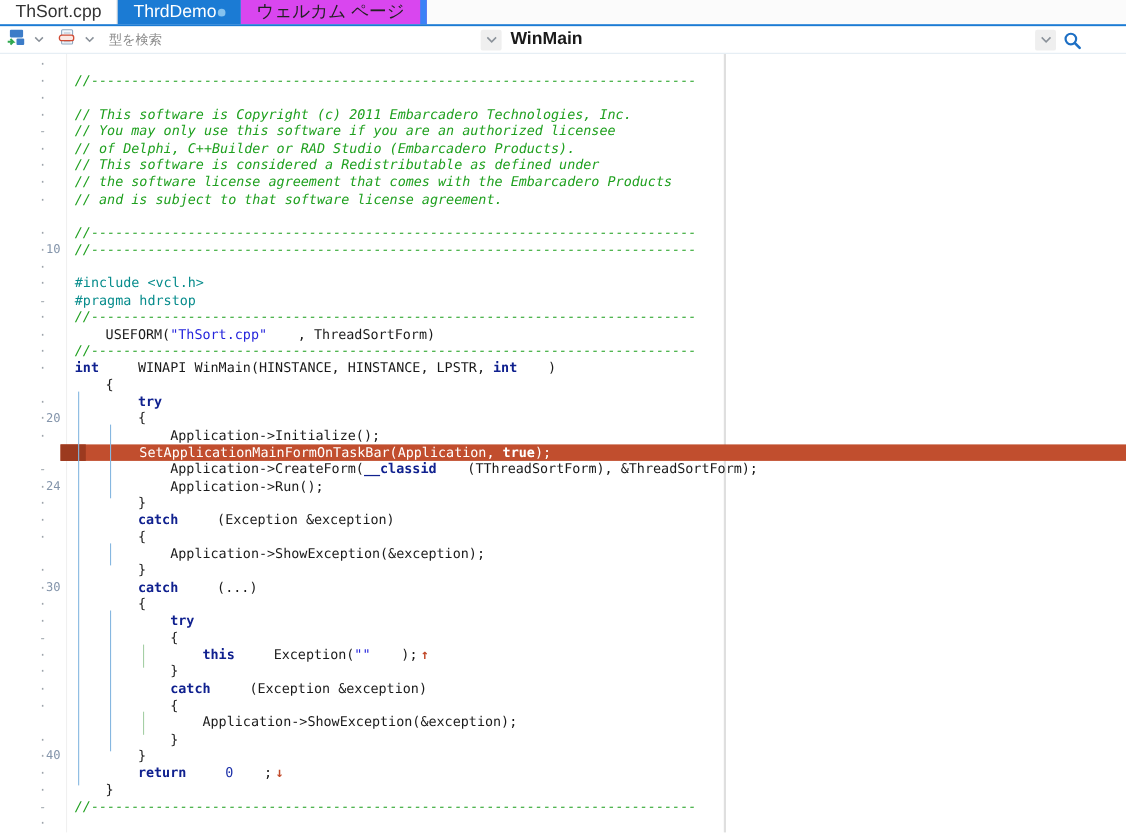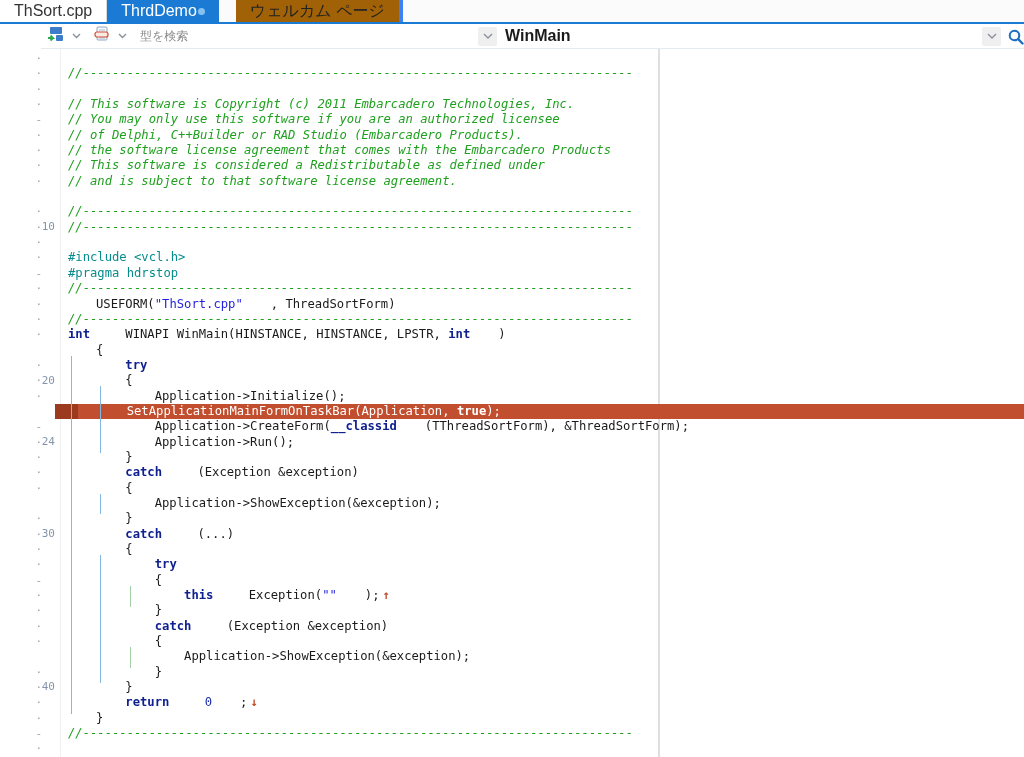--- a/index.html
+++ b/index.html
@@ -6,27 +6,27 @@
   * { margin:0; padding:0; box-sizing:border-box; }
   html,body { width:1024px; height:757px; overflow:hidden; background:#fff;
               font-family:"Liberation Sans", sans-serif; }
   #app { position:relative; width:1024px; height:757px; background:#fff; }
 
   
   .tabbar { position:absolute; top:0; left:0; right:0; height:22px; display:flex; background:#FBFBFB; }
   .tab { height:22px; line-height:22px; padding:0 14px; font-size:16px; color:#333; white-space:nowrap; cursor:default; }
   .tab-inactive { background:#FFFFFF; border-right:1px solid #D8D8D8; }
   .tab-active { background:#1B7BD4; color:#FFFFFF; display:flex; align-items:center; gap:1px; }
-  .tab-welcome { background:#a16207; color:#222; border-right:4px solid #3b82f6;margin-left:17px; }
+  .tab-welcome { background:#d946ef; color:#222; border-right:6px solid #3b82f6; }
   .tab-dot { width:7px; height:7px; border-radius:50%; background:#85C2EF; display:inline-block; }
   .tab-underline { position:absolute; top:22px; left:0; right:0; height:2px; background:#1B7BD4; }
 
   
   .toolbar { position:absolute; top:24px; left:0; right:0; height:25px; background:#FFFFFF;
-             border-bottom:1px solid #E2EAF2;margin-left:41px; }
+             border-bottom:1px solid #E2EAF2; }
   .tb-left { position:absolute; left:6px; top:0; height:24px; display:flex; align-items:center; gap:5px; }
   .chev { display:inline-flex; align-items:center; justify-content:center; width:14px; height:14px; }
   .chev svg { display:block; }
   .chev-box { position:absolute; top:3px; width:19px; height:19px; background:#EFEFEF; border-radius:2px;
               display:flex; align-items:center; justify-content:center; }
   .type-search-label { font-size:12px; color:#8A8A8A; margin-left:6px; }
   .combo-label { position:absolute; left:464px; top:0; height:24px; line-height:24px; font-size:16px; color:#1A1A1A;font-weight:bold; }
   .search-btn { position:absolute; left:964px; top:2px; width:22px; height:22px; display:flex; align-items:center; justify-content:center; }
 
   
@@ -135,22 +135,22 @@
   <div class="editor">
     <div class="gutter-sep"></div>
     <div class="panel-divider"></div>
     <div id="code-rows">
         <div class="cr"><span class="lt"></span></div>
         <div class="cr"><span class="lt"><span class="cm">//---------------------------------------------------------------------------</span></span></div>
         <div class="cr"><span class="lt"></span></div>
         <div class="cr"><span class="lt"><span class="cm">// This software is Copyright (c) 2011 Embarcadero Technologies, Inc.</span></span></div>
         <div class="cr"><span class="lt"><span class="cm">// You may only use this software if you are an authorized licensee</span></span></div>
         <div class="cr"><span class="lt"><span class="cm">// of Delphi, C++Builder or RAD Studio (Embarcadero Products).</span></span></div>
+        <div class="cr"><span class="lt"><span class="cm">// This software is considered a Redistributable as defined under</span></span></div>
         <div class="cr"><span class="lt"><span class="cm">// the software license agreement that comes with the Embarcadero Products</span></span></div>
-        <div class="cr"><span class="lt"><span class="cm">// This software is considered a Redistributable as defined under</span></span></div>
         <div class="cr"><span class="lt"><span class="cm">// and is subject to that software license agreement.</span></span></div>
         <div class="cr"><span class="lt"></span></div>
         <div class="cr"><span class="lt"><span class="cm">//---------------------------------------------------------------------------</span></span></div>
         <div class="cr"><span class="lt"><span class="cm">//---------------------------------------------------------------------------</span></span></div>
         <div class="cr"><span class="lt"></span></div>
         <div class="cr"><span class="lt"><span class="pre">#include &lt;vcl.h&gt;</span></span></div>
         <div class="cr"><span class="lt"><span class="pre">#pragma hdrstop</span></span></div>
         <div class="cr"><span class="lt"><span class="cm">//---------------------------------------------------------------------------</span></span></div>
         <div class="cr"><span class="lt"><span class="pl">USEFORM(</span><span class="str">"ThSort.cpp"</span><span class="pl">, ThreadSortForm)</span></span></div>
         <div class="cr"><span class="lt"><span class="cm">//---------------------------------------------------------------------------</span></span></div>

